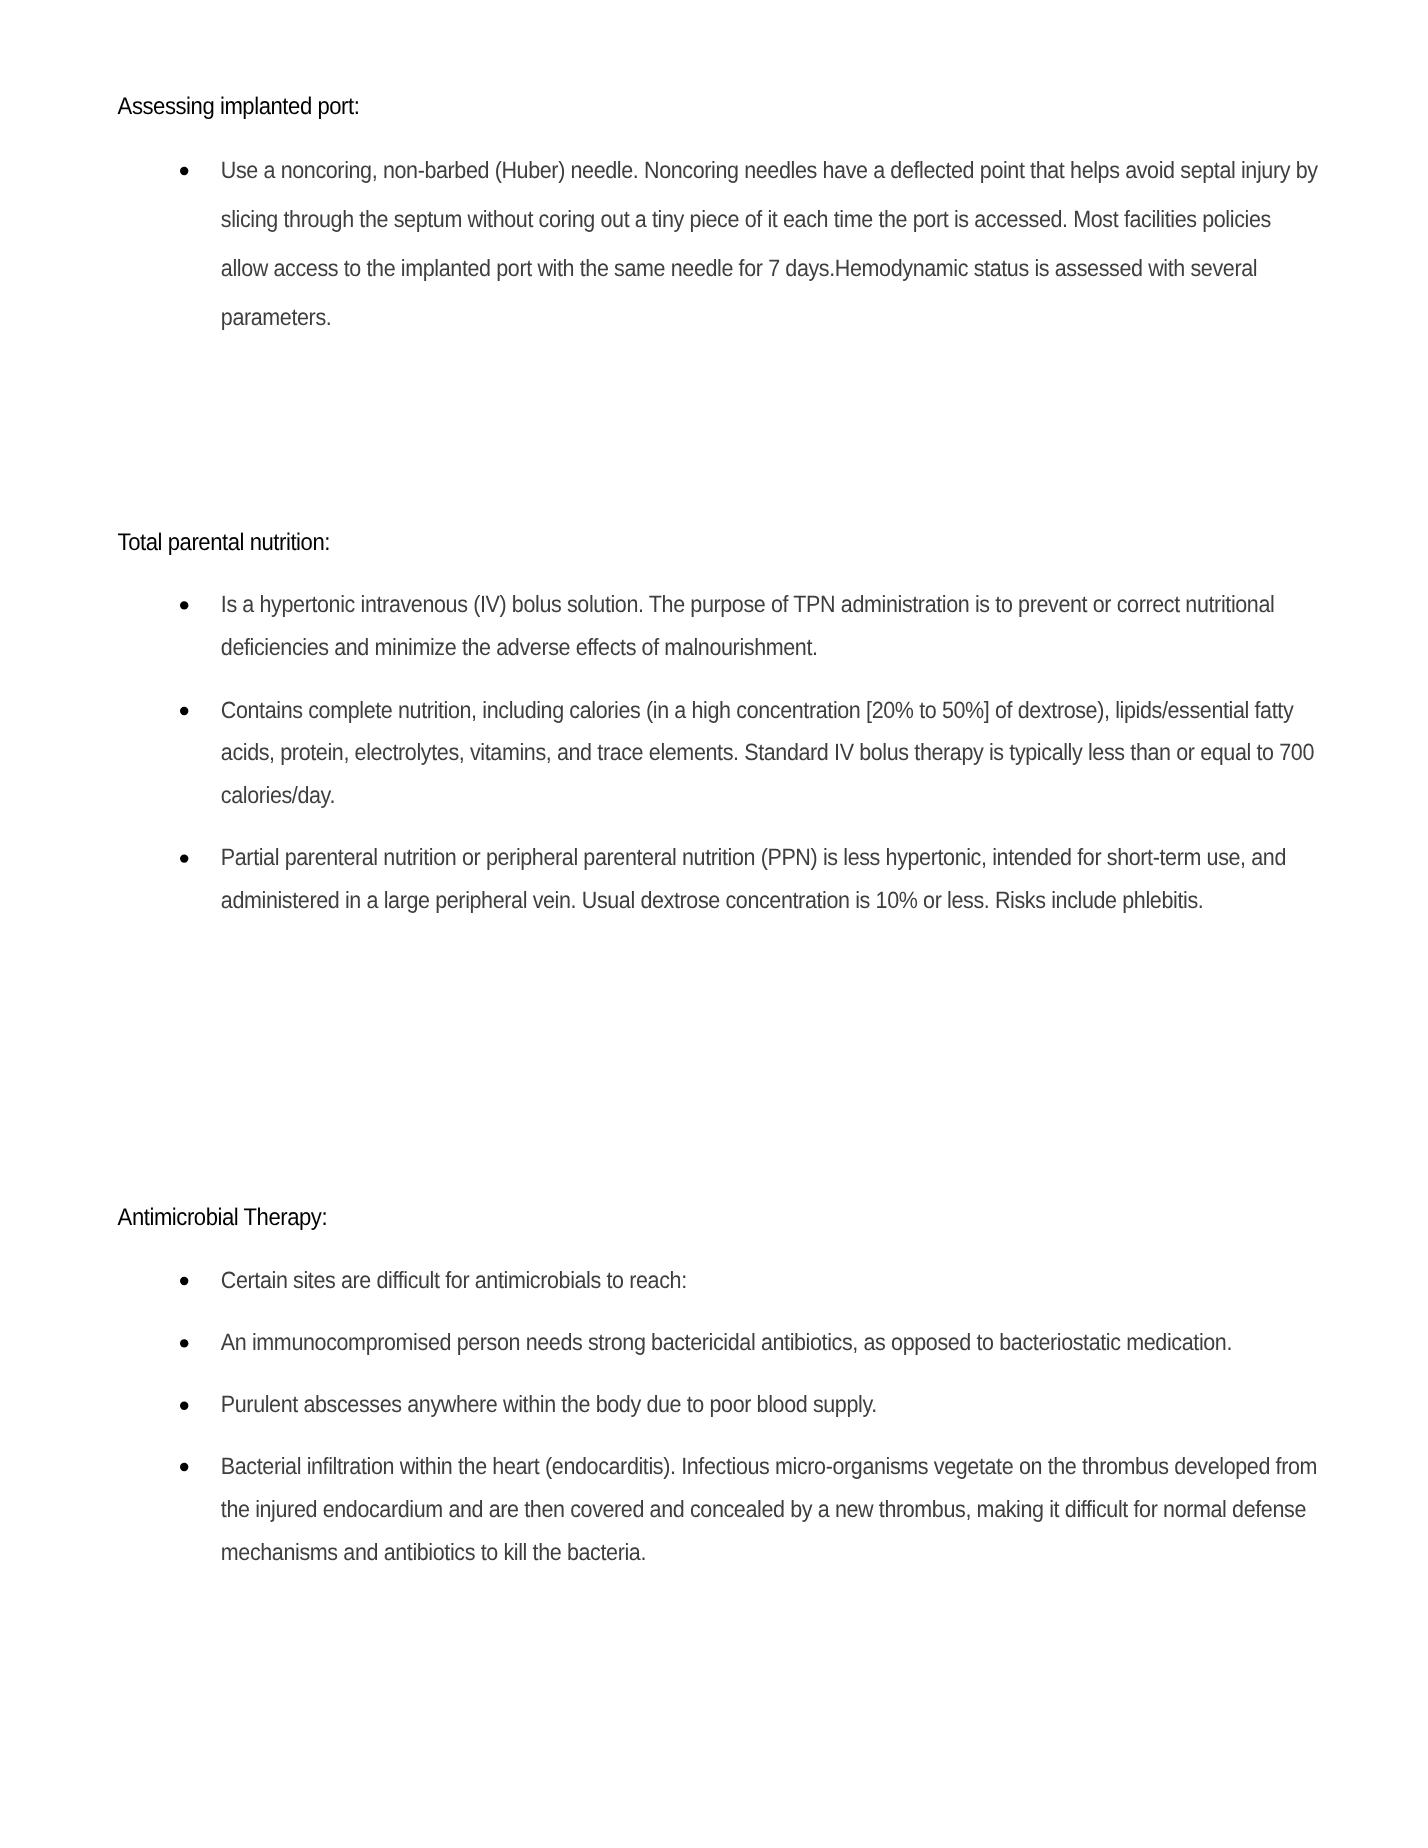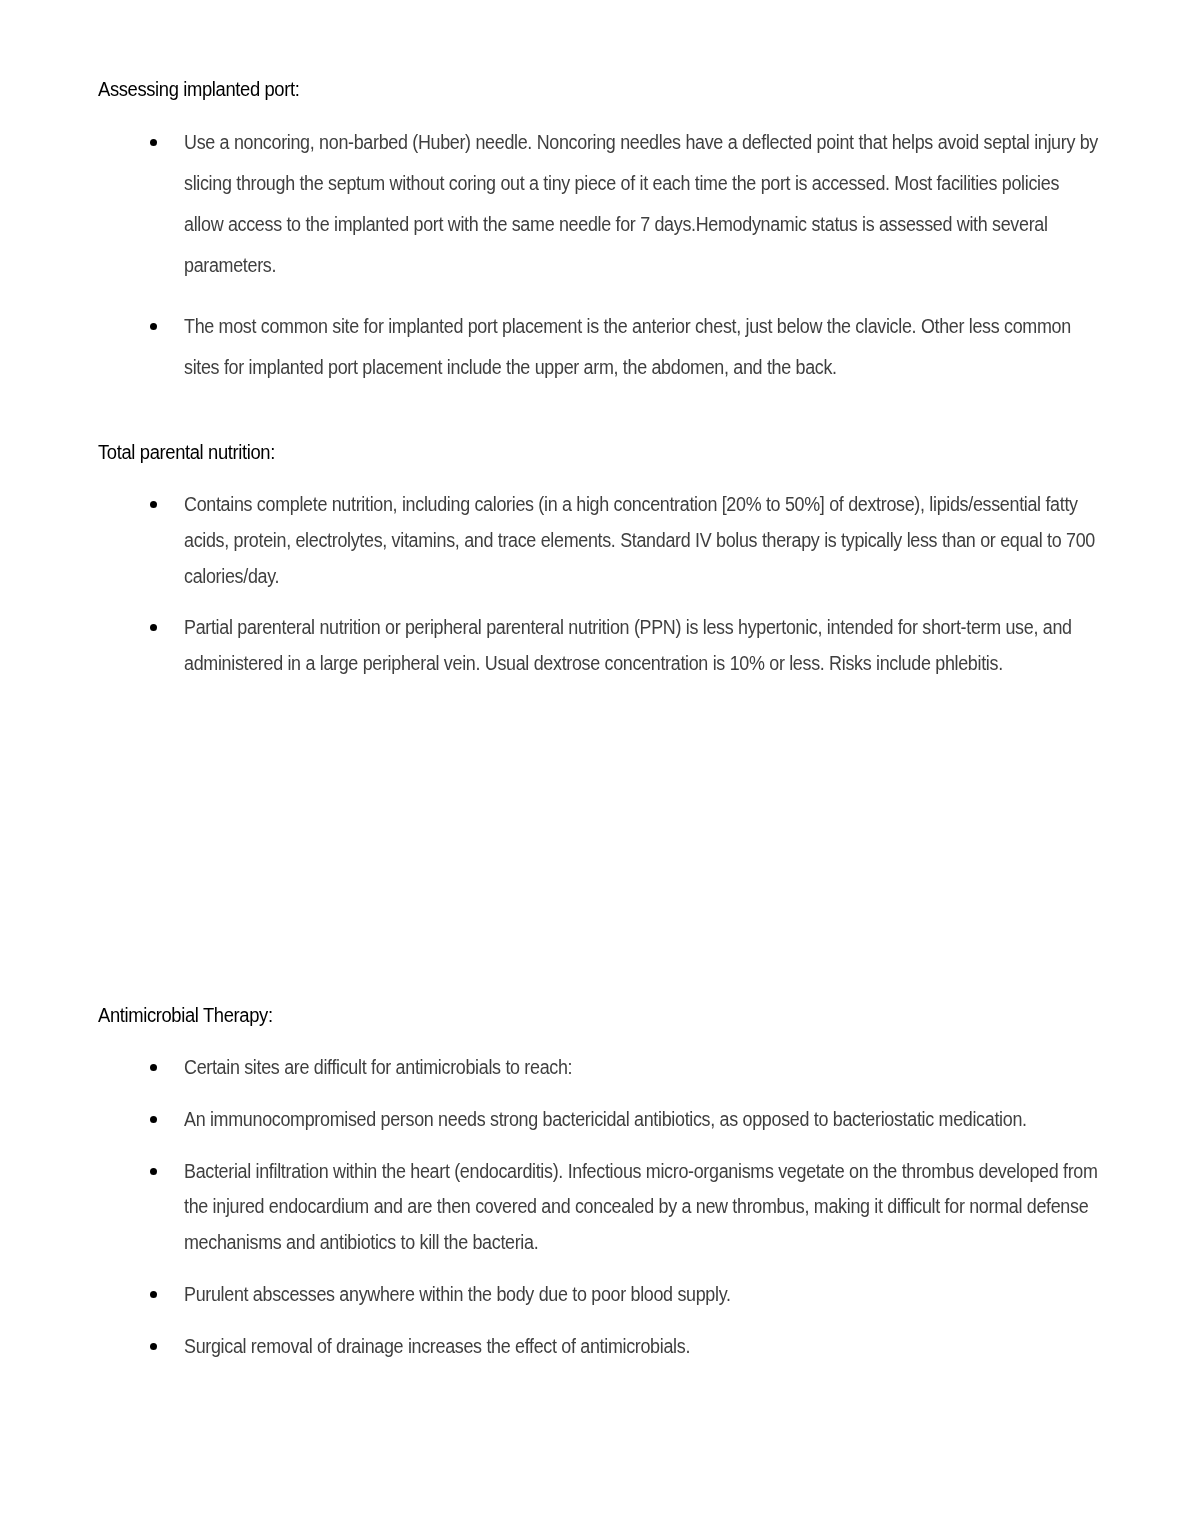--- a/index.html
+++ b/index.html
@@ -35,28 +35,28 @@
 <body>
 
 <div class="page">
 
   <div class="heading" style="top:74px;">Assessing implanted port:</div>
   <ul class="list sec1" style="top:102px;">
     <li class="item">
       <span class="bullet"></span>
       <span class="text">Use a noncoring, non-barbed (Huber) needle. Noncoring needles have a deflected point that helps avoid septal injury by slicing through the septum without coring out a tiny piece of it each time the port is accessed. Most facilities policies allow access to the implanted port with the same needle for 7 days.Hemodynamic status is assessed with several parameters.</span>
     </li>
-    <li class="item">
-      <span class="bullet"></span>
-      <span class="text">The most common site for implanted port placement is the anterior chest, just below the clavicle. Other less common sites for implanted port placement include the upper arm, the abdomen, and the back.</span>
-    </li>
   </ul>
 
   <div class="heading" style="top:437px;">Total parental nutrition:</div>
   <ul class="list sec2" style="top:467px;">
+    <li class="item">
+      <span class="bullet"></span>
+      <span class="text">Is a hypertonic intravenous (IV) bolus solution. The purpose of TPN administration is to prevent or correct nutritional deficiencies and minimize the adverse effects of malnourishment.</span>
+    </li>
     <li class="item">
       <span class="bullet"></span>
       <span class="text">Contains complete nutrition, including calories (in a high concentration [20% to 50%] of dextrose), lipids/essential fatty acids, protein, electrolytes, vitamins, and trace elements. Standard IV bolus therapy is typically less than or equal to 700 calories/day.</span>
     </li>
     <li class="item">
       <span class="bullet"></span>
       <span class="text">Partial parenteral nutrition or peripheral parenteral nutrition (PPN) is less hypertonic, intended for short-term use, and administered in a large peripheral vein. Usual dextrose concentration is 10% or less. Risks include phlebitis.</span>
     </li>
   </ul>
 
@@ -65,25 +65,21 @@
     <li class="item">
       <span class="bullet"></span>
       <span class="text">Certain sites are difficult for antimicrobials to reach:</span>
     </li>
     <li class="item">
       <span class="bullet"></span>
       <span class="text">An immunocompromised person needs strong bactericidal antibiotics, as opposed to bacteriostatic medication.</span>
     </li>
     <li class="item">
       <span class="bullet"></span>
-      <span class="text">Bacterial infiltration within the heart (endocarditis). Infectious micro-organisms vegetate on the thrombus developed from the injured endocardium and are then covered and concealed by a new thrombus, making it difficult for normal defense mechanisms and antibiotics to kill the bacteria.</span>
-    </li>
-    <li class="item">
-      <span class="bullet"></span>
       <span class="text">Purulent abscesses anywhere within the body due to poor blood supply.</span>
     </li>
     <li class="item">
       <span class="bullet"></span>
-      <span class="text">Surgical removal of drainage increases the effect of antimicrobials.</span>
+      <span class="text">Bacterial infiltration within the heart (endocarditis). Infectious micro-organisms vegetate on the thrombus developed from the injured endocardium and are then covered and concealed by a new thrombus, making it difficult for normal defense mechanisms and antibiotics to kill the bacteria.</span>
     </li>
   </ul>
 
 </div>
 
 </body></html>

